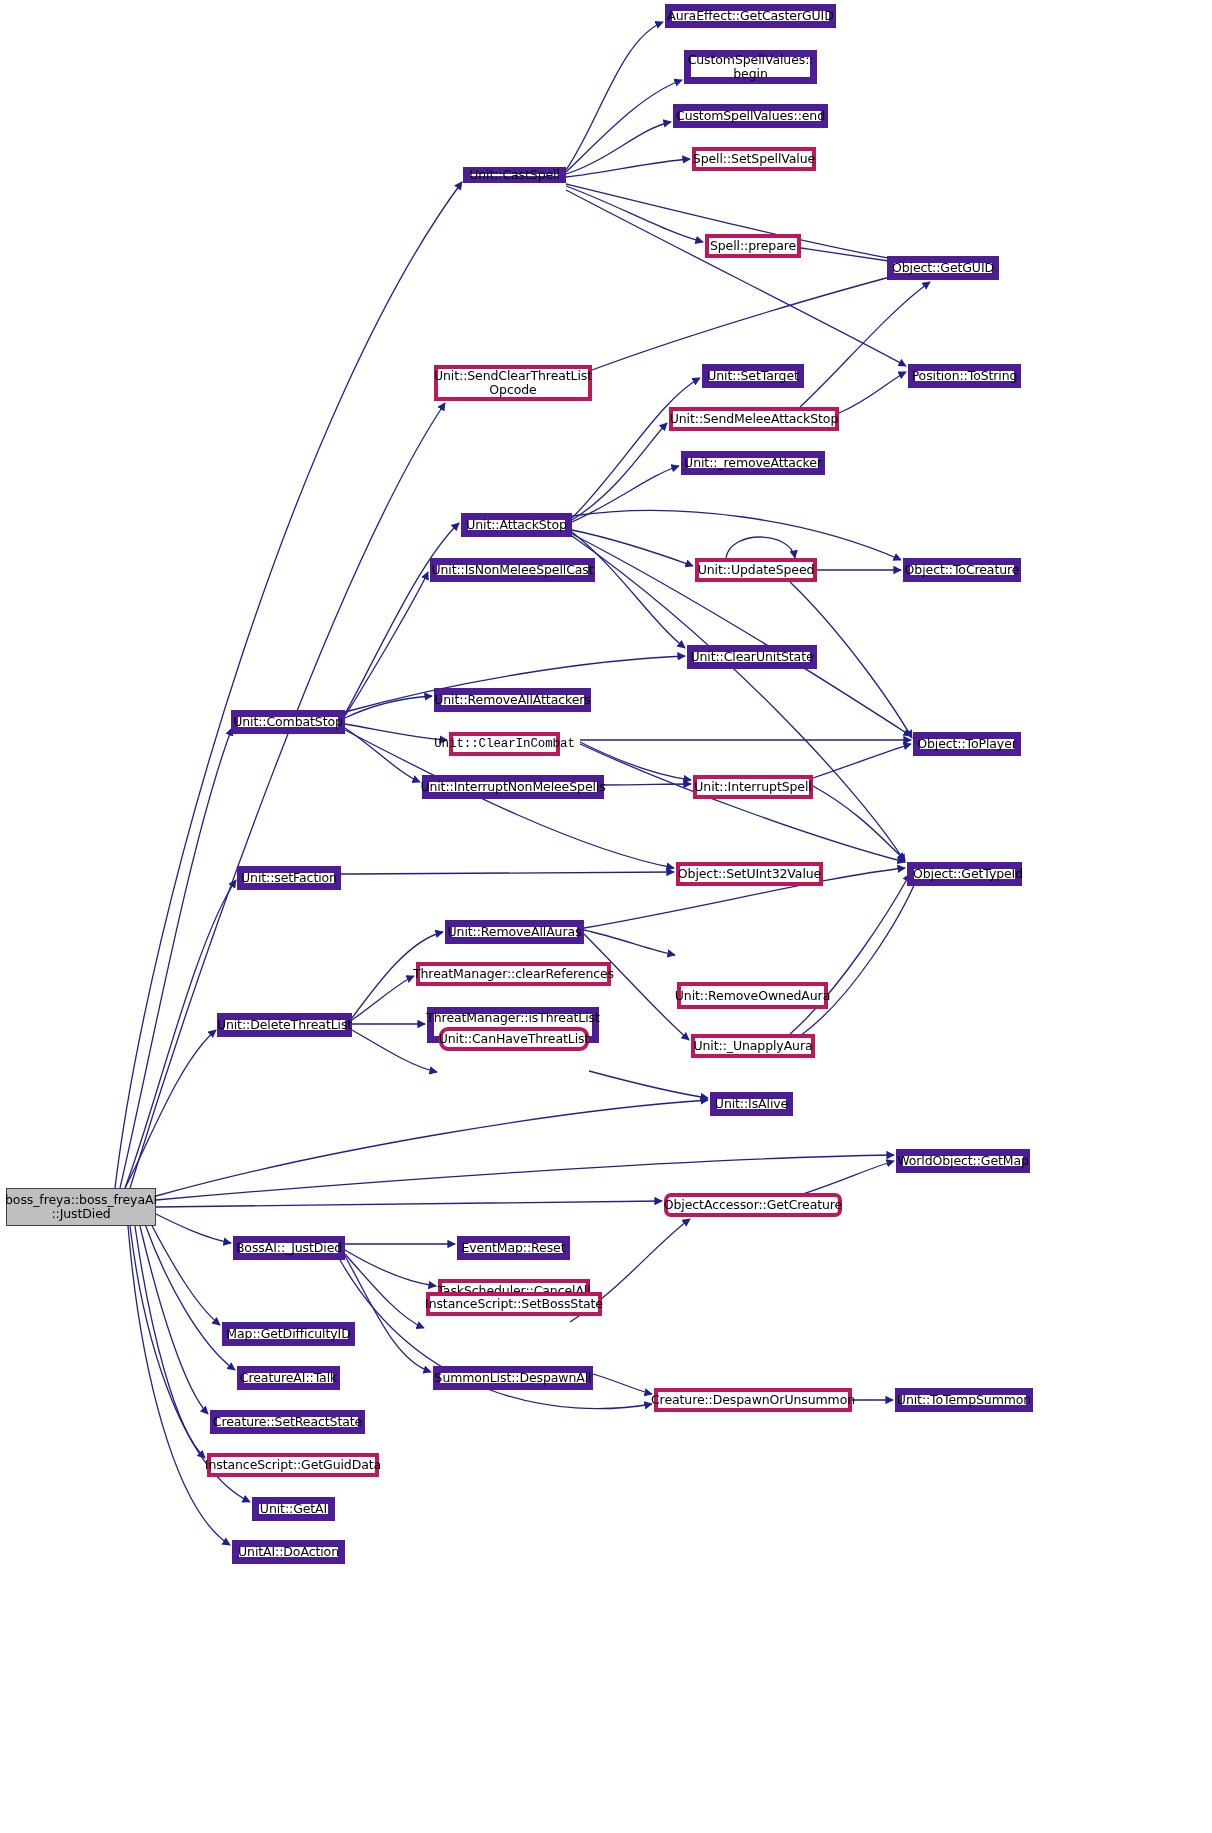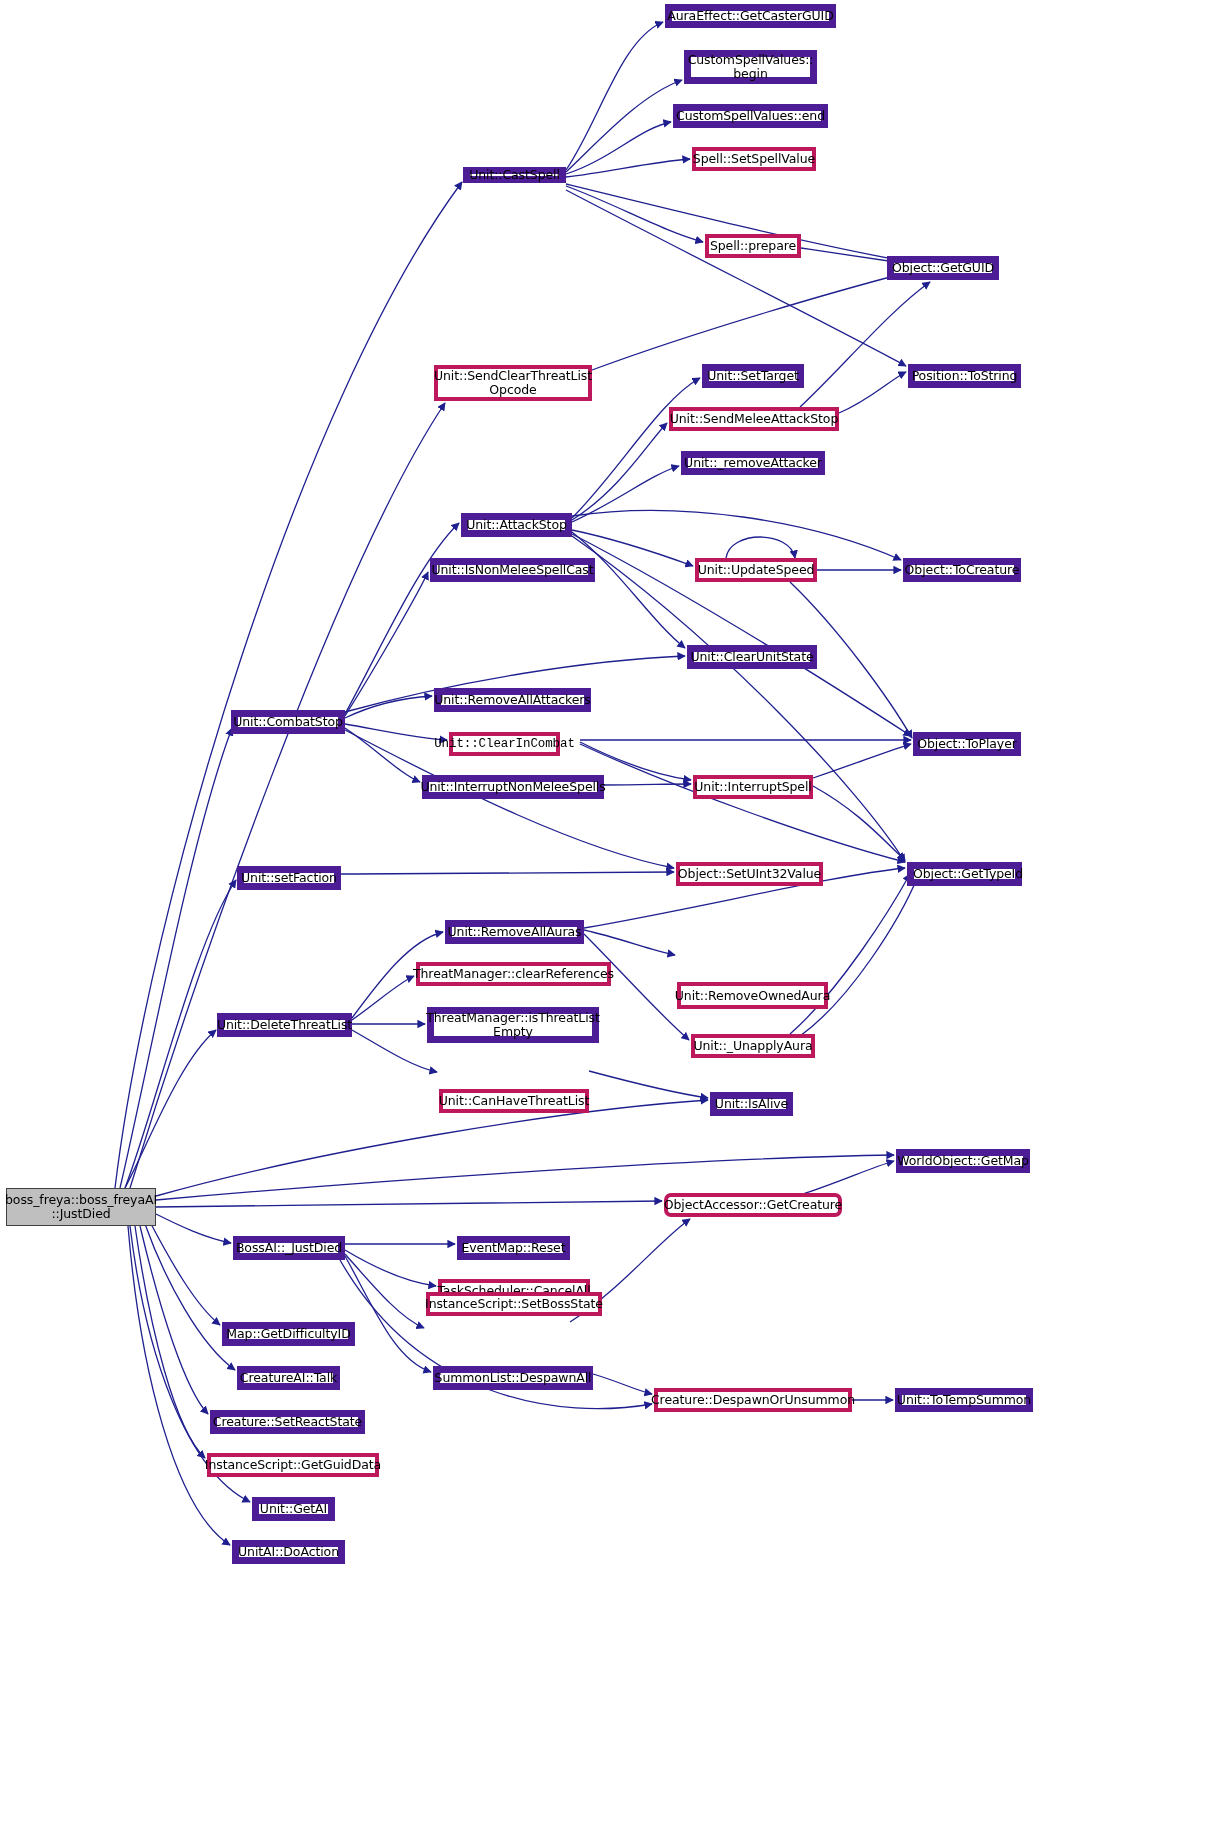--- a/index.html
+++ b/index.html
@@ -155,21 +155,21 @@
       <div class="node" style="left: 237px; top: 866px; width: 104px; height: 24px;">Unit::setFaction</div>
       <div class="node red" style="left: 676px; top: 862px; width: 147px; height: 24px;">Object::SetUInt32Value</div>
       <div class="node" style="left: 907px; top: 862px; width: 115px; height: 24px; padding-left: 10px;">Object::GetTypeId</div>
       <div class="node" style="left: 445px; top: 920px; width: 139px; height: 24px;">Unit::RemoveAllAuras</div>
       <div class="node red" style="left: 677px; top: 948px; width: 151px; height: 27px; margin-top: 34px;">Unit::RemoveOwnedAura</div>
       <div class="node red" style="left: 416px; top: 962px; width: 195px; height: 24px;">ThreatManager::clearReferences</div>
       <div class="node" style="left: 217px; top: 1013px; width: 135px; height: 24px;">Unit::DeleteThreatList</div>
       <div class="node" style="left: 427px; top: 1007px; width: 172px; height: 36px;">ThreatManager::isThreatList
 Empty</div>
       <div class="node red" style="left: 691px; top: 1034px; width: 124px; height: 24px;">Unit::_UnapplyAura</div>
-      <div class="node red" style="left: 439px; top: 1089px; width: 150px; height: 24px;">Unit::CanHaveThreatList</div>
+      <div class="node red" style="left: 439px; top: 1027px; width: 150px; height: 24px; border-radius: 9px;">Unit::CanHaveThreatList</div>
       <div class="node" style="left: 710px; top: 1092px; width: 83px; height: 24px;">Unit::IsAlive</div>
       <div class="node" style="left: 896px; top: 1149px; width: 134px; height: 24px;">WorldObject::GetMap</div>
       <div class="node red" style="left: 664px; top: 1193px; width: 178px; height: 24px; border-radius: 7px;">ObjectAccessor::GetCreature</div>
       <div class="node" style="left: 233px; top: 1236px; width: 112px; height: 24px;">BossAI::_JustDied</div>
       <div class="node" style="left: 457px; top: 1236px; width: 113px; height: 24px;">EventMap::Reset</div>
       <div class="node red" style="left: 438px; top: 1279px; width: 152px; height: 24px;">TaskScheduler::CancelAll</div>
       <div class="node" style="left: 222px; top: 1322px; width: 133px; height: 24px;">Map::GetDifficultyID</div>
       <div class="node red" style="left: 426px; top: 1292px; width: 176px; height: 24px;">InstanceScript::SetBossState</div>
       <div class="node" style="left: 237px; top: 1366px; width: 103px; height: 24px;">CreatureAI::Talk</div>
       <div class="node" style="left: 433px; top: 1366px; width: 160px; height: 24px;">SummonList::DespawnAll</div>

